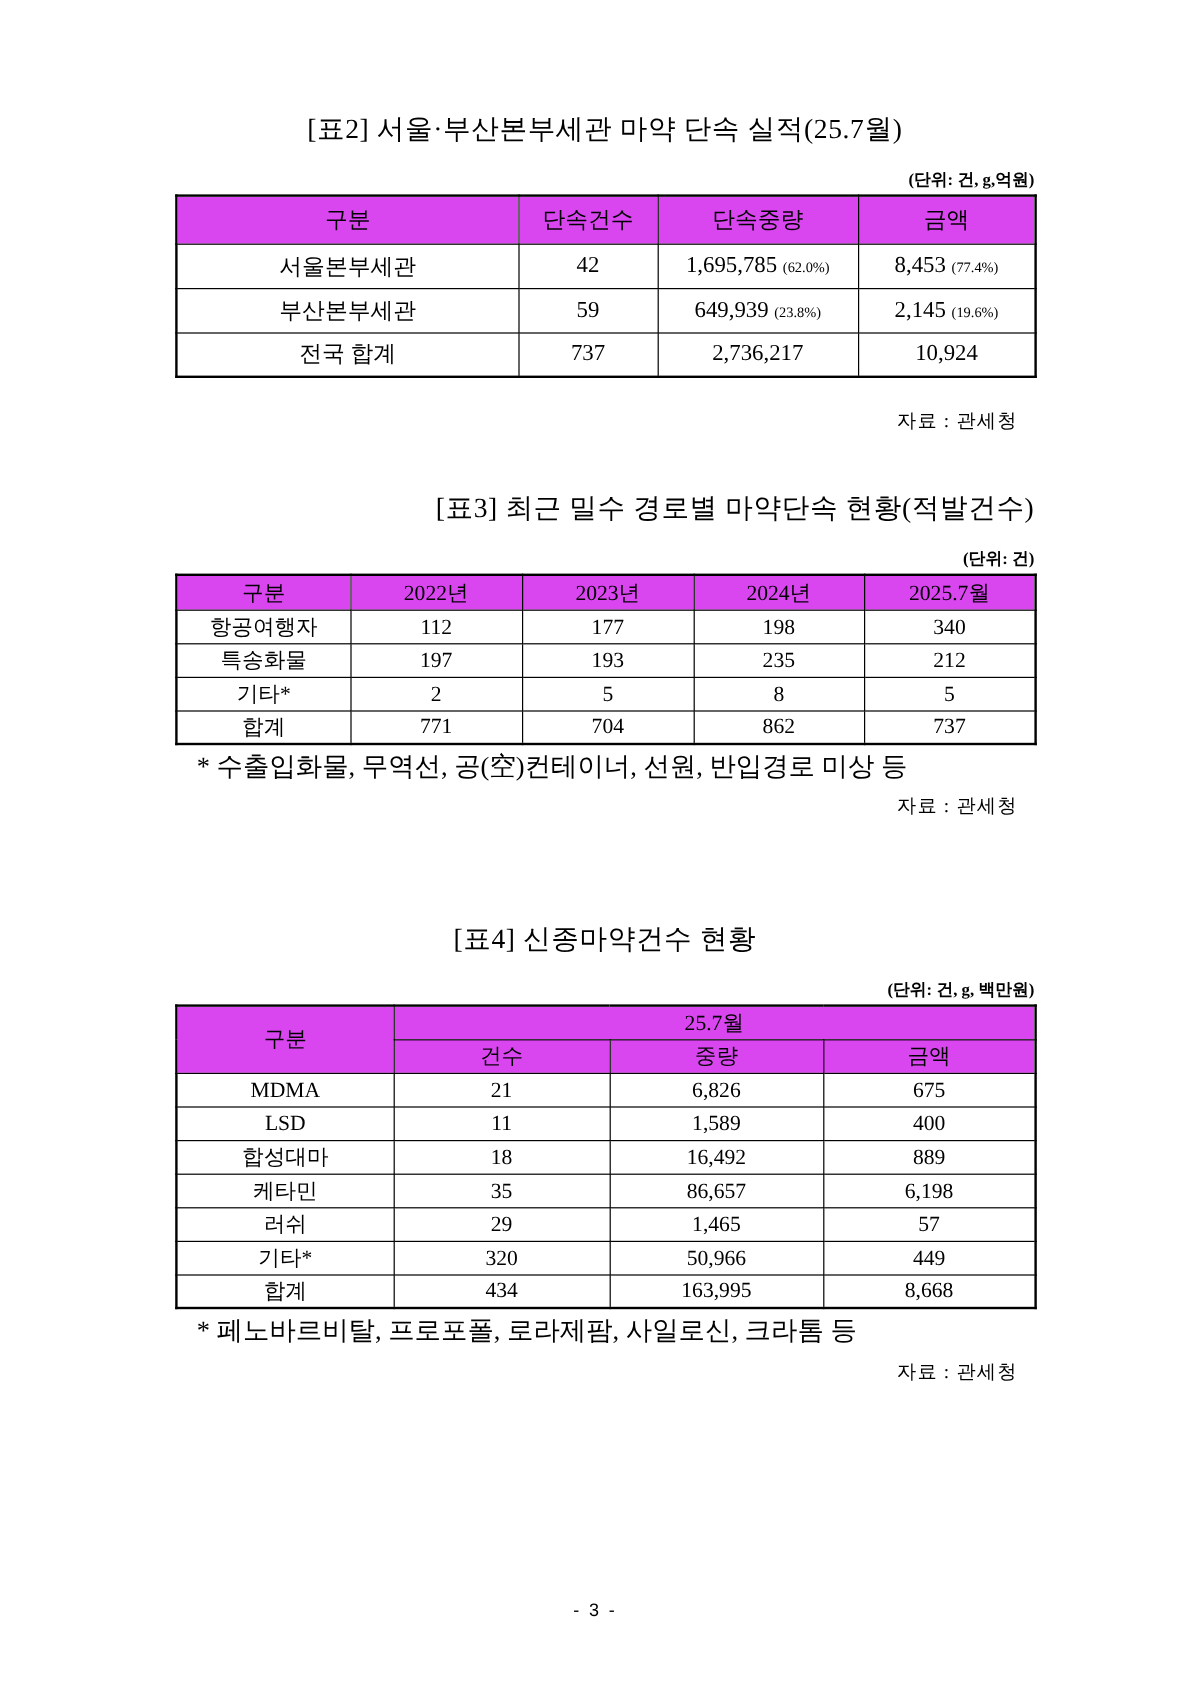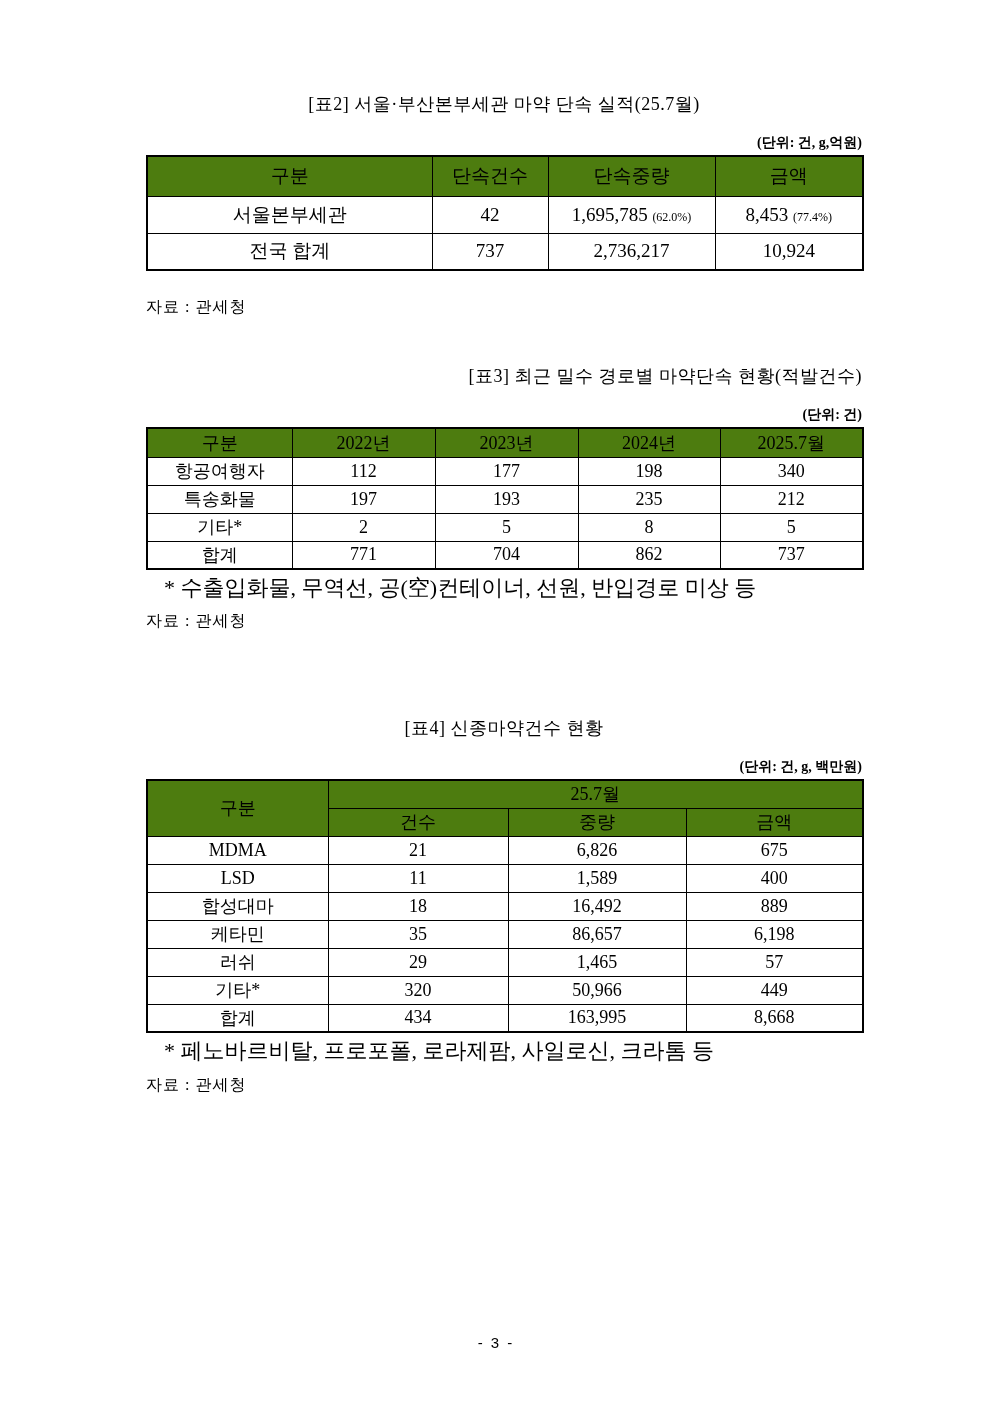--- a/index.html
+++ b/index.html
@@ -15,21 +15,21 @@
     height: 1403px;
     background: #ffffff;
     overflow: hidden;
   }
   .content {
     width: 716px;
     margin-left: 146px;
     padding-top: 92px;
   }
   .tbl-title {
-    font-size: 18px;
+    font-size: 23px;
     font-weight: normal;
     text-align: center;
     letter-spacing: 0.5px;
     margin: 0 0 18px 0;
   }
   .unit-note {
     font-size: 14px;
     text-align: right;
     margin: 0 0 3px 0;
     font-weight: bold;
@@ -42,37 +42,38 @@
   }
   td, th {
     border: 1px solid #000;
     text-align: center;
     vertical-align: middle;
     padding: 0 2px;
     font-weight: normal;
     overflow: hidden;
     white-space: nowrap;
   }
-  .hdr { background: #4d7c0f; }
+  .hdr { background: #d946ef; }
   
   .t2 td { height: 37px; font-size: 19px; }
   .t2 .hdr td, .t2 td.hdr { height: 40px; }
   .pct { font-size: 12px; }
   
   .t3 td { height: 28px; font-size: 18px; }
   .t3 .hdr td { height: 29px; }
   
   .t4 td { height: 28px; font-size: 18px; }
   .footnote {
     font-size: 22px;
     margin: 3px 0 0 0;
     padding-left: 18px;
   }
   .source-note {
     font-size: 16px;
+    text-align: right;
     padding-right: 14px;
     margin: 0;
     letter-spacing: 1px;
   }
   .src-t2 { margin-top: 26px; }
   .src-t3 { margin-top: 8px; }
   .src-t4 { margin-top: 9px; }
   .title-t3 { margin-top: 46px; text-align: right; }
   .unit-t3 { margin-top: 18px; }
   .title-t4 { margin-top: 84px; }
@@ -107,20 +108,26 @@
           <td>구분</td>
           <td>단속건수</td>
           <td>단속중량</td>
           <td>금액</td>
         </tr>
         <tr>
           <td>서울본부세관</td>
           <td>42</td>
           <td><span>1,695,785</span> <span class="pct">(62.0%)</span></td>
           <td><span>8,453</span> <span class="pct">(77.4%)</span></td>
+        </tr>
+        <tr>
+          <td>부산본부세관</td>
+          <td>59</td>
+          <td><span>649,939</span> <span class="pct">(23.8%)</span></td>
+          <td><span>2,145</span> <span class="pct">(19.6%)</span></td>
         </tr>
         <tr>
           <td>전국 합계</td>
           <td>737</td>
           <td>2,736,217</td>
           <td>10,924</td>
         </tr>
       </tbody>
     </table>
     <p class="source-note src-t2">자료 : 관세청</p>

